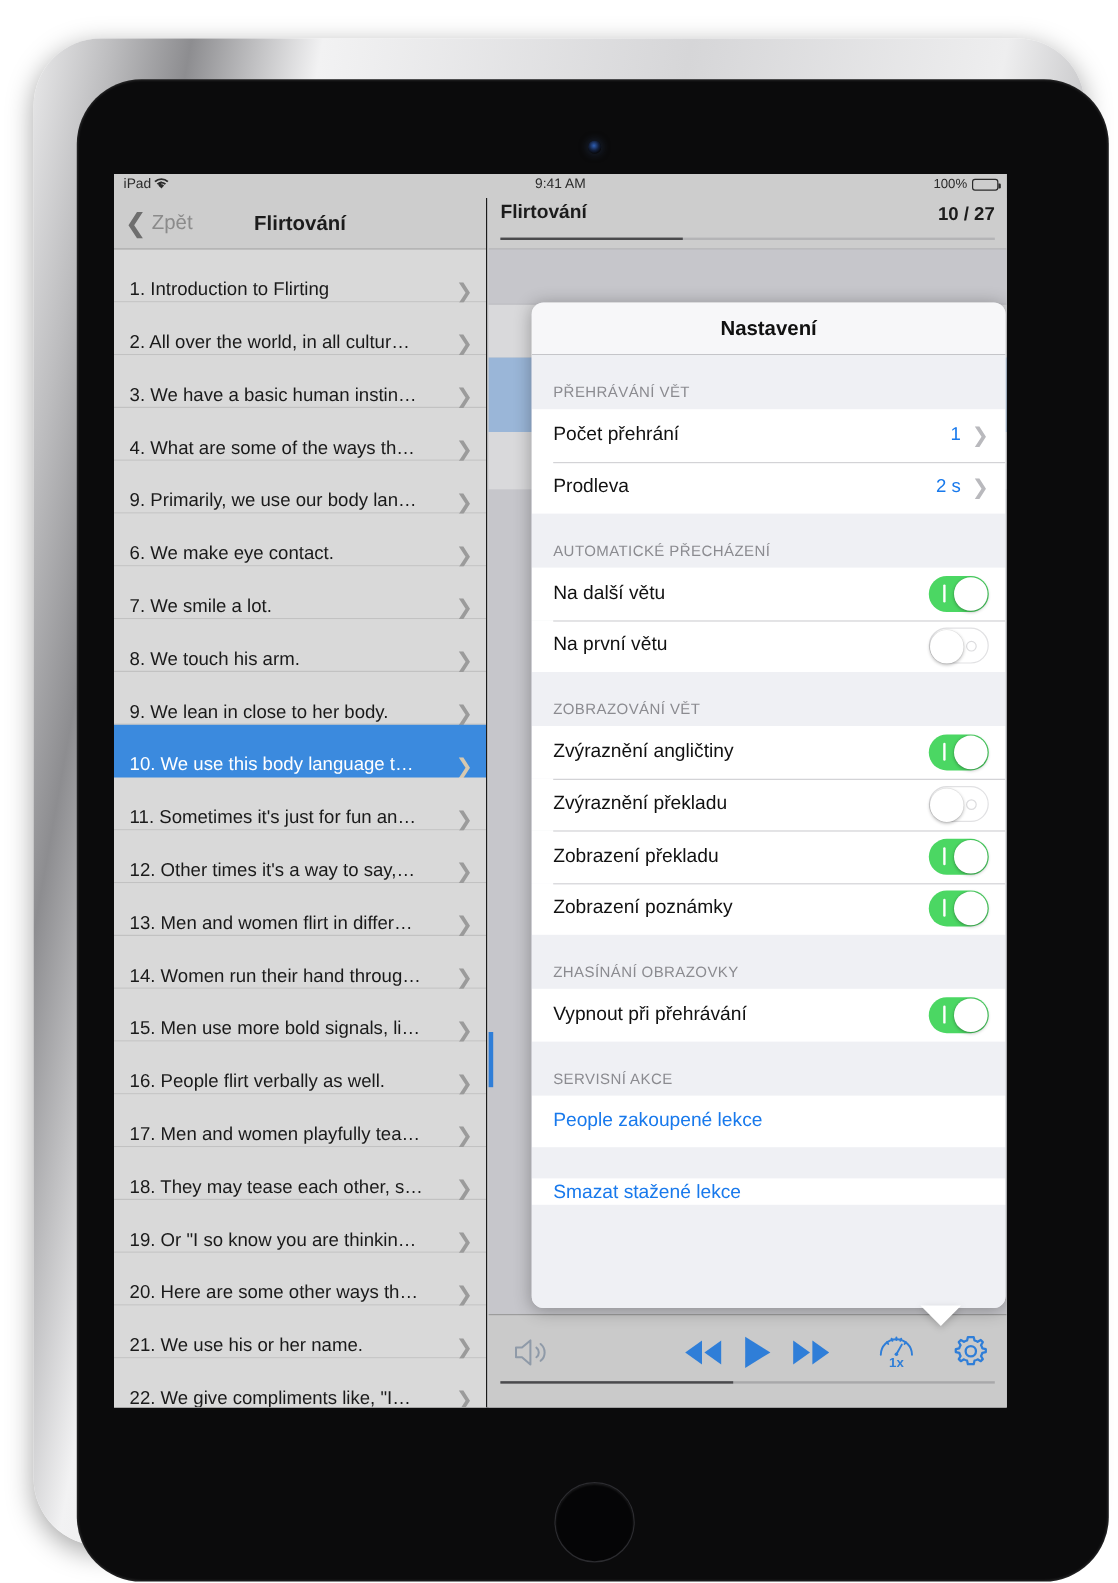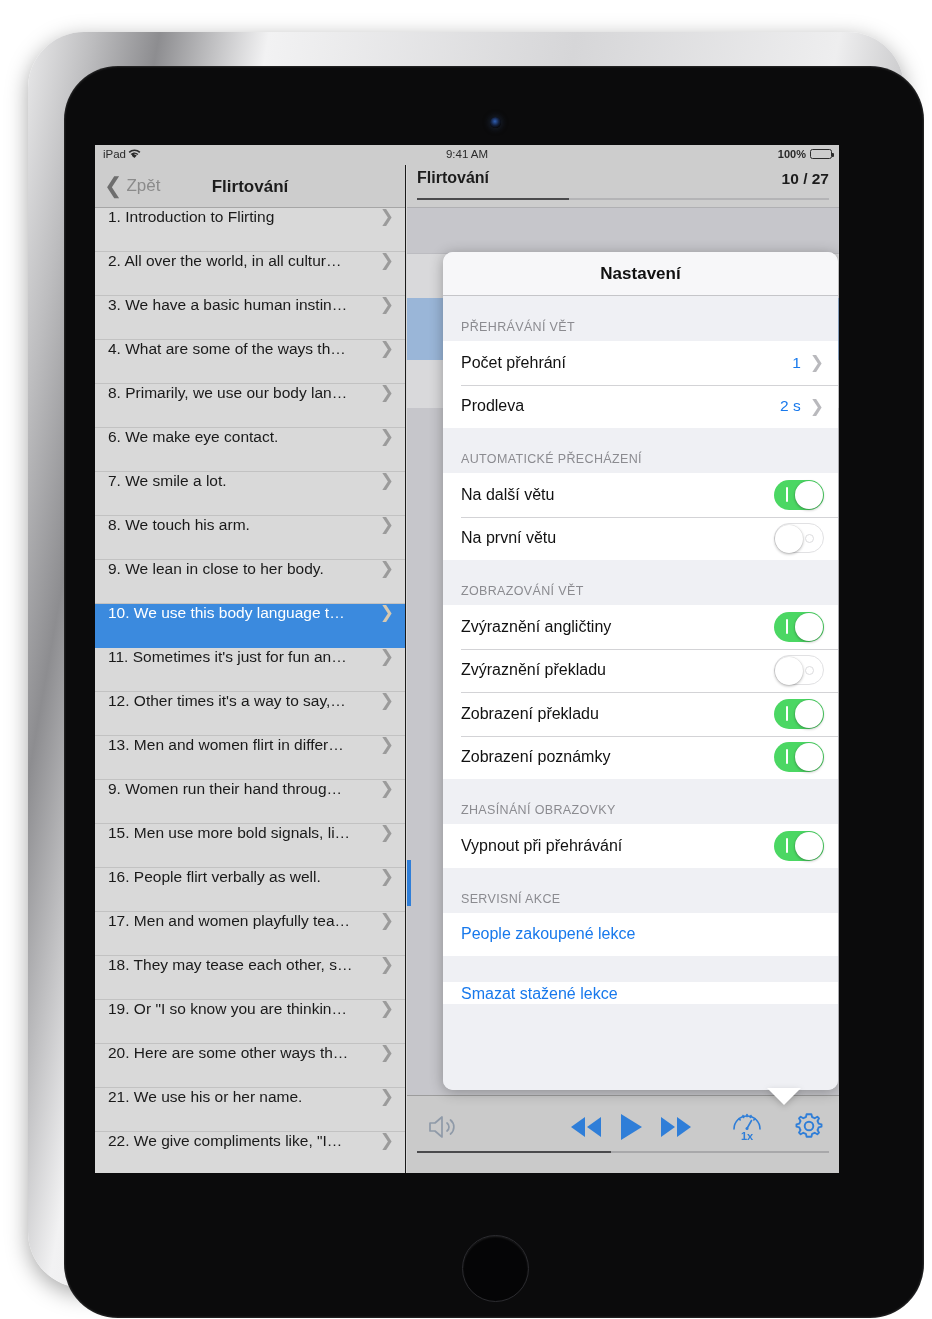--- a/index.html
+++ b/index.html
@@ -56,21 +56,21 @@
 
   
   #status-bar {
     position: absolute; left: 0; top: 0;
     width: 100%; height: 20px;
     background: #cdcdcd;
     font-size: 11.5px; color: #2b2b2b;
   }
   #status-left { position: absolute; left: 8px; top: 3px; display: flex; align-items: center; gap: 5px; }
   #status-time { position: absolute; left: 0; right: 0; top: 3px; text-align: center; font-weight: normal; font-size: 11.5px; }
-  #status-right { position: absolute; right: 7px; top: 3px; display: flex; align-items: center; gap: 4px; font-weight: bold; font-size: 11px; }
+  #status-right { position: absolute; right: 7px; top: 3px; display: flex; align-items: center; gap: 4px; font-weight: normal; font-size: 11px; }
   .wifi-glyph { font-size: 11px; line-height: 1; }
   .battery-body {
     width: 22px; height: 10px; border: 1.2px solid #2b2b2b; border-radius: 2.5px;
     position: relative; padding: 1px;
   }
   .battery-fill { height: 100%; background: #2b2b2b; border-radius: 1px; }
   .battery-cap {
     position: absolute; right: -3px; top: 3px;
     width: 2px; height: 4px; background: #2b2b2b; border-radius: 0 1px 1px 0;
   }
@@ -95,21 +95,21 @@
   }
   #back-button .chev {
     font-size: 22px; line-height: 18px; color: #6e6e6e; font-weight: 300;
   }
   #sidebar-title {
     position: absolute; left: 0; right: 0; top: 12px;
     text-align: center; font-size: 17px; font-weight: bold; color: #1c1c1c;
   }
   #lesson-list { height: 965px; overflow: hidden; }
   .lesson-row {
-    height: 44px; display: flex; align-items: flex-start;
+    height: 44px; display: flex; align-items: flex-end;
     padding: 0 11px 0 13px;
     border-bottom: .5px solid #c2c2c2;
     background: #d9d9d9;
     position: relative;
   }
   .lesson-row.selected { background: #3b8ade; border-bottom-color: #3b8ade; }
   .lesson-label {
     font-size: 15.5px; color: #1a1a1a;
     white-space: nowrap; overflow: hidden; text-overflow: clip;
     flex: 1;
@@ -322,21 +322,21 @@
         </div>
         <div class="lesson-row">
           <span class="lesson-label">3. We have a basic human instin…</span>
           <span class="row-chevron">❯</span>
         </div>
         <div class="lesson-row">
           <span class="lesson-label">4. What are some of the ways th…</span>
           <span class="row-chevron">❯</span>
         </div>
         <div class="lesson-row">
-          <span class="lesson-label">8. Primarily, we use our body lan…</span>
+          <span class="lesson-label">9. Primarily, we use our body lan…</span>
           <span class="row-chevron">❯</span>
         </div>
         <div class="lesson-row">
           <span class="lesson-label">6. We make eye contact.</span>
           <span class="row-chevron">❯</span>
         </div>
         <div class="lesson-row">
           <span class="lesson-label">7. We smile a lot.</span>
           <span class="row-chevron">❯</span>
         </div>
@@ -358,21 +358,21 @@
         </div>
         <div class="lesson-row">
           <span class="lesson-label">12. Other times it's a way to say,…</span>
           <span class="row-chevron">❯</span>
         </div>
         <div class="lesson-row">
           <span class="lesson-label">13. Men and women flirt in differ…</span>
           <span class="row-chevron">❯</span>
         </div>
         <div class="lesson-row">
-          <span class="lesson-label">9. Women run their hand throug…</span>
+          <span class="lesson-label">14. Women run their hand throug…</span>
           <span class="row-chevron">❯</span>
         </div>
         <div class="lesson-row">
           <span class="lesson-label">15. Men use more bold signals, li…</span>
           <span class="row-chevron">❯</span>
         </div>
         <div class="lesson-row">
           <span class="lesson-label">16. People flirt verbally as well.</span>
           <span class="row-chevron">❯</span>
         </div>

